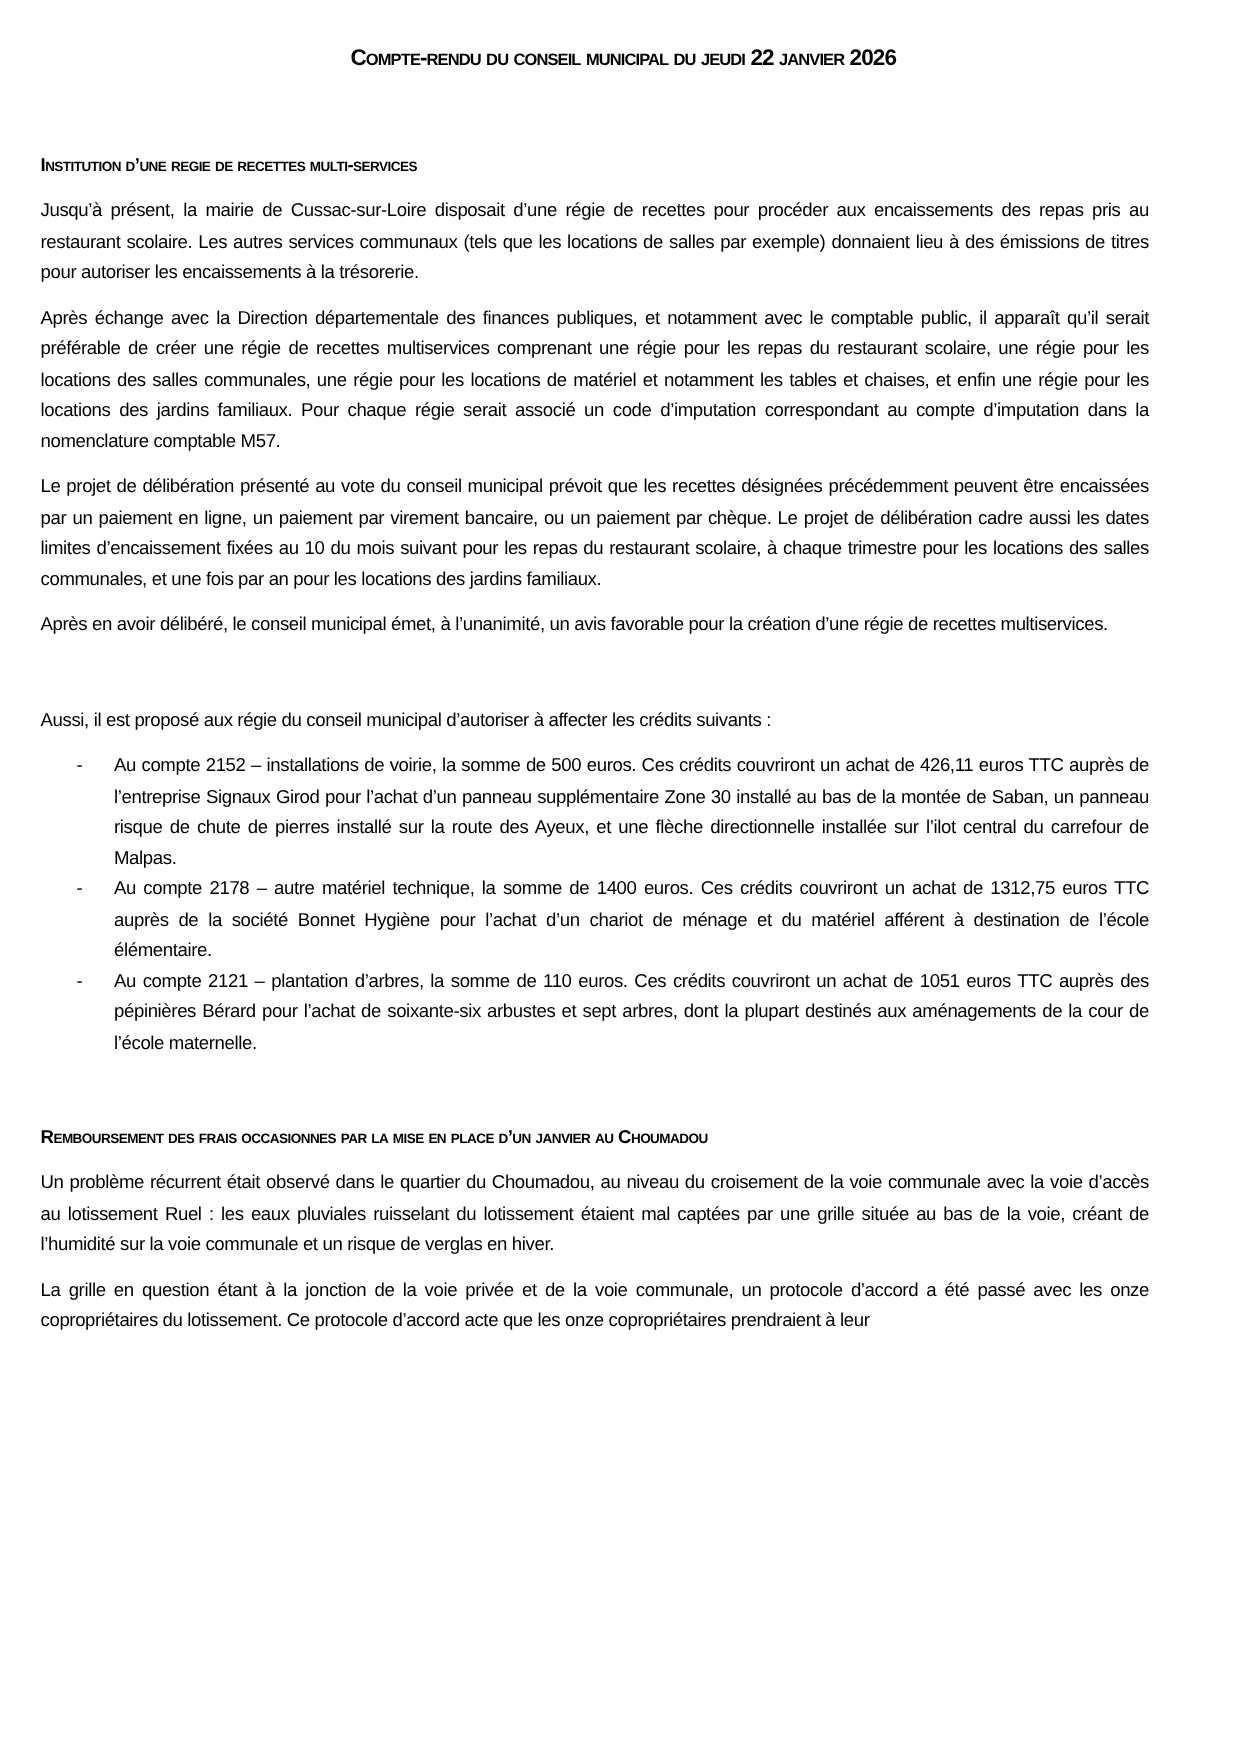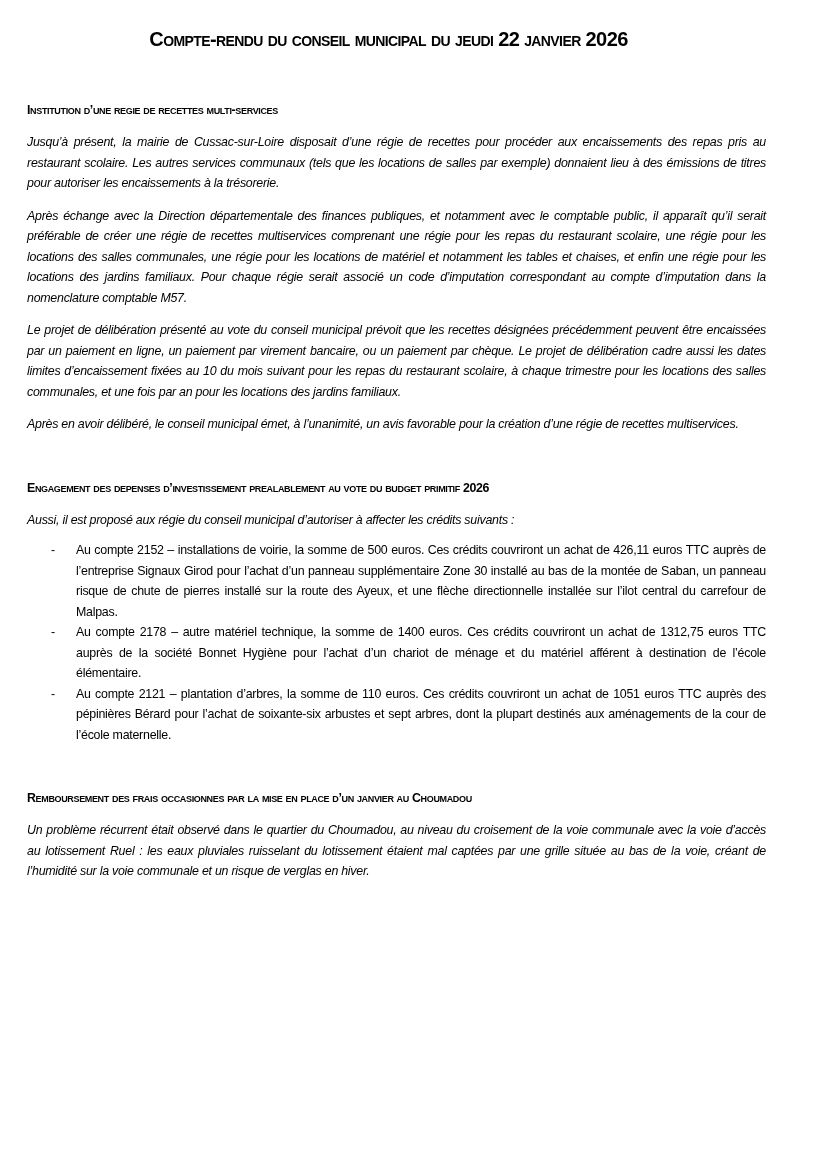--- a/index.html
+++ b/index.html
@@ -1,32 +1,32 @@
 <!DOCTYPE html>
 <html><head>
 <meta charset="utf-8">
 <style>
   html, body { margin: 0; padding: 0; background: #ffffff; }
   body { width: 827px; height: 1169px; overflow: hidden; position: relative; color: #000; }
   .page { position: absolute; left: 0; top: 0; width: 827px; height: 1169px; background: #fff; }
   .title {
     position: absolute; left: 0; top: 22px; width: 777px; text-align: center;
-    font-family: "Liberation Sans", sans-serif; font-weight: bold; font-size: 20px;
-    letter-spacing: -0.6px; font-variant: small-caps; line-height: 34px;
+    font-family: "Liberation Sans", sans-serif; font-weight: bold; font-size: 15px;
+    letter-spacing: -0.6px; font-variant: small-caps; line-height: 34px; padding-left: 27px;
   }
   .content {
     position: absolute; left: 27px; top: 100px; width: 739px;
     font-family: "Liberation Sans", sans-serif; font-size: 12.4px; line-height: 20.5px;
     letter-spacing: -0.25px;
   }
   .heading {
     font-weight: bold; font-variant: small-caps; font-size: 12.4px;
     letter-spacing: -0.35px; margin: 0 0 10px 0; line-height: 20px;
   }
-  p { margin: 12px 0 10px 0; text-align: justify; font-style: italic; }
+  p { margin: 0 0 10px 0; text-align: justify; }
   .section { margin-bottom: 0; }
   .gap-after-section { height: 33px; }
   ul.dash { list-style: none; margin: 0 0 10px 0; padding: 0; }
   ul.dash li { position: relative; padding-left: 49px; text-align: justify; }
   ul.dash li .bullet { position: absolute; left: 24px; top: 0; }
 </style>
 </head>
 <body>
 
 <div class="page">
@@ -37,21 +37,20 @@
     <div class="section">
       <div class="heading">Institution d’une regie de recettes multi-services</div>
       <p>Jusqu’à présent, la mairie de Cussac-sur-Loire disposait d’une régie de recettes pour procéder aux encaissements des repas pris au restaurant scolaire. Les autres services communaux (tels que les locations de salles par exemple) donnaient lieu à des émissions de titres pour autoriser les encaissements à la trésorerie.</p>
       <p>Après échange avec la Direction départementale des finances publiques, et notamment avec le comptable public, il apparaît qu’il serait préférable de créer une régie de recettes multiservices comprenant une régie pour les repas du restaurant scolaire, une régie pour les locations des salles communales, une régie pour les locations de matériel et notamment les tables et chaises, et enfin une régie pour les locations des jardins familiaux. Pour chaque régie serait associé un code d’imputation correspondant au compte d’imputation dans la nomenclature comptable M57.</p>
       <p>Le projet de délibération présenté au vote du conseil municipal prévoit que les recettes désignées précédemment peuvent être encaissées par un paiement en ligne, un paiement par virement bancaire, ou un paiement par chèque. Le projet de délibération cadre aussi les dates limites d’encaissement fixées au 10 du mois suivant pour les repas du restaurant scolaire, à chaque trimestre pour les locations des salles communales, et une fois par an pour les locations des jardins familiaux.</p>
       <p>Après en avoir délibéré, le conseil municipal émet, à l’unanimité, un avis favorable pour la création d’une régie de recettes multiservices.</p>
     </div>
     <div class="gap-after-section"></div>
 
     <div class="section">
-      <div class="heading">Engagement des depenses d’investissement prealablement au vote du budget primitif 2026</div>
       <p>Aussi, il est proposé aux régie du conseil municipal d’autoriser à affecter les crédits suivants :</p>
       <ul class="dash">
         <li>
           <span class="bullet">-</span>
           <span>Au compte 2152 – installations de voirie, la somme de 500 euros. Ces crédits couvriront un achat de 426,11 euros TTC auprès de l’entreprise Signaux Girod pour l’achat d’un panneau supplémentaire Zone 30 installé au bas de la montée de Saban, un panneau risque de chute de pierres installé sur la route des Ayeux, et une flèche directionnelle installée sur l’ilot central du carrefour de Malpas.</span>
         </li>
         <li>
           <span class="bullet">-</span>
           <span>Au compte 2178 – autre matériel technique, la somme de 1400 euros. Ces crédits couvriront un achat de 1312,75 euros TTC auprès de la société Bonnet Hygiène pour l’achat d’un chariot de ménage et du matériel afférent à destination de l’école élémentaire.</span>
         </li>
@@ -59,15 +58,16 @@
           <span class="bullet">-</span>
           <span>Au compte 2121 – plantation d’arbres, la somme de 110 euros. Ces crédits couvriront un achat de 1051 euros TTC auprès des pépinières Bérard pour l’achat de soixante-six arbustes et sept arbres, dont la plupart destinés aux aménagements de la cour de l’école maternelle.</span>
         </li>
       </ul>
     </div>
     <div class="gap-after-section"></div>
 
     <div class="section">
       <div class="heading">Remboursement des frais occasionnes par la mise en place d’un janvier au Choumadou</div>
       <p>Un problème récurrent était observé dans le quartier du Choumadou, au niveau du croisement de la voie communale avec la voie d’accès au lotissement Ruel : les eaux pluviales ruisselant du lotissement étaient mal captées par une grille située au bas de la voie, créant de l’humidité sur la voie communale et un risque de verglas en hiver.</p>
+      <p>La grille en question étant à la jonction de la voie privée et de la voie communale, un protocole d’accord a été passé avec les onze copropriétaires du lotissement. Ce protocole d’accord acte que les onze copropriétaires prendraient à leur</p>
     </div>
   </div>
 </div>
 
 </body></html>

